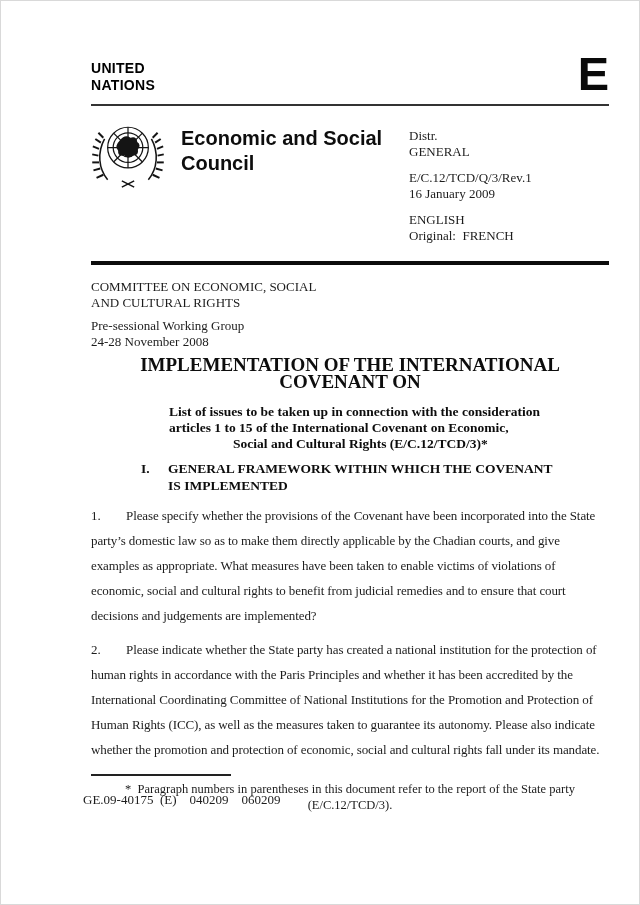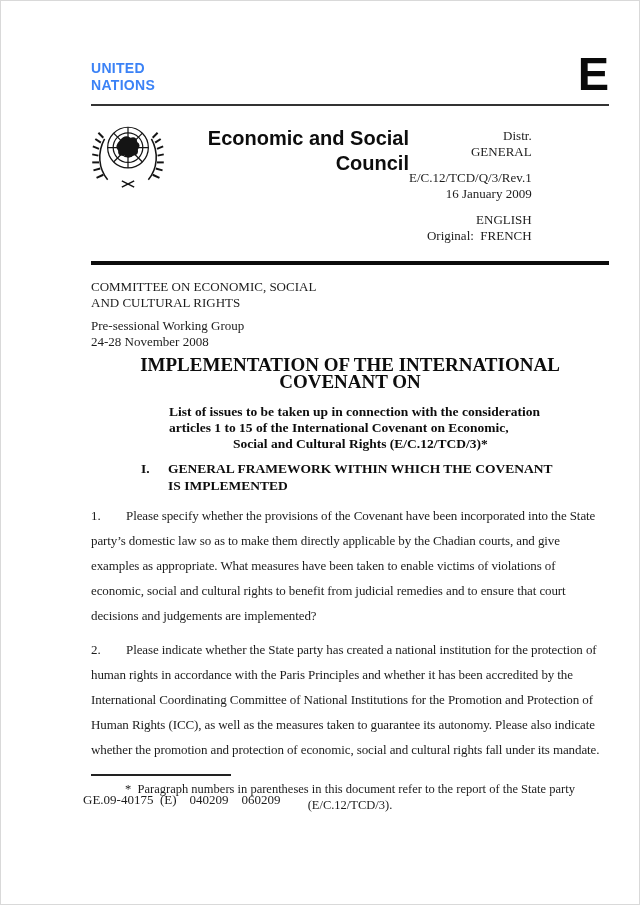--- a/index.html
+++ b/index.html
@@ -13,31 +13,31 @@
     color:#1c1c1c;
     overflow:hidden;
   }
   .content { position:absolute; left:90px; right:30px; top:0; }
 
   
   .masthead { padding-top:54px; display:flex; justify-content:space-between; align-items:flex-end; }
   .un-name {
     font-family:"Liberation Sans", sans-serif;
     font-weight:bold; font-size:14px; line-height:17px;
-    letter-spacing:0.3px; color:#3b82f6;
+    letter-spacing:0.3px; color:#000000;
   }
   .doc-letter {
     font-family:"Liberation Sans", sans-serif;
     font-weight:bold; font-size:47px; line-height:0.82;
     color:#0a0a0a;
   }
   .thin-rule { border-top:2px solid #333; margin-top:10px; }
 
   
-  .org-row { margin-top:8px; display:flex;text-align:right; }
+  .org-row { margin-top:8px; display:flex; }
   .emblem-box { width:74px; padding-top:2px; }
   .council {
     margin-left:16px; width:228px; padding-top:12px;
     font-family:"Liberation Sans", sans-serif;
     font-weight:bold; font-size:20px; line-height:25px; color:#0d0d0d;
   }
   .distr { padding-top:14px; font-size:13px; line-height:16px; }
   .distr .gap { height:10px; }
   .pre { white-space:pre-wrap; }
 

